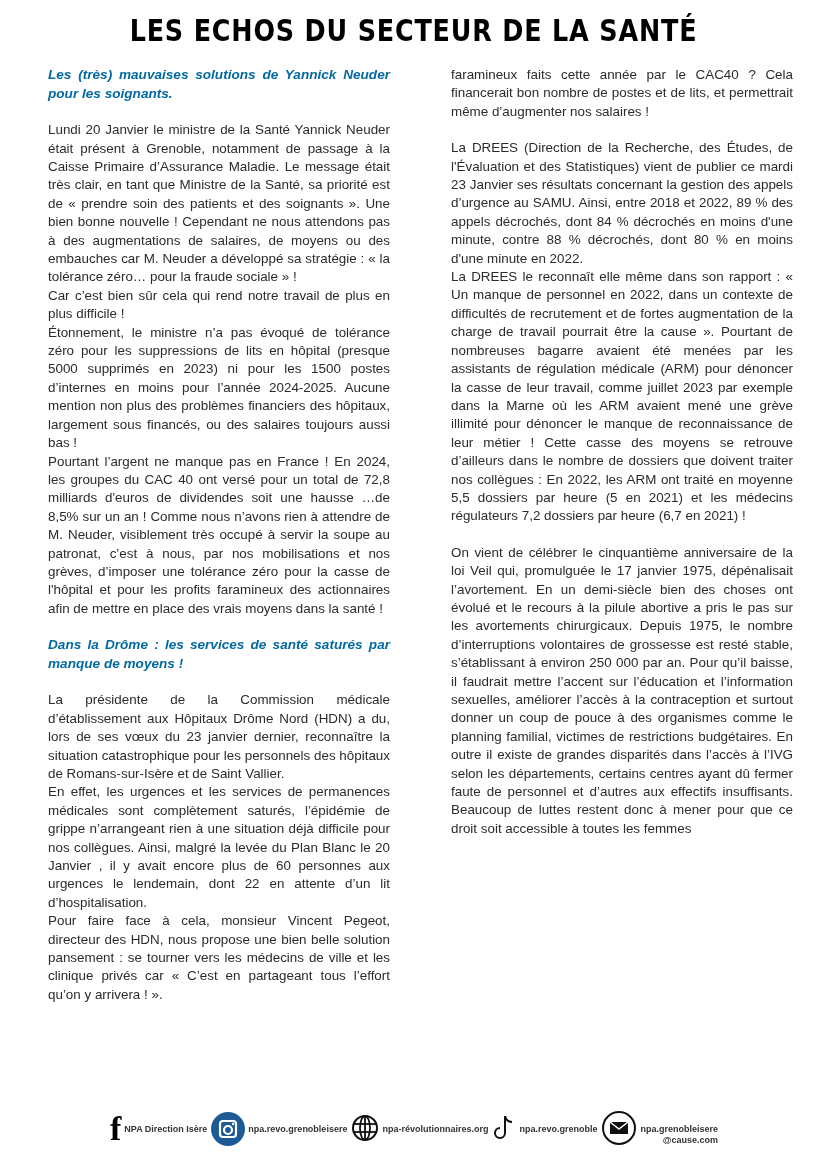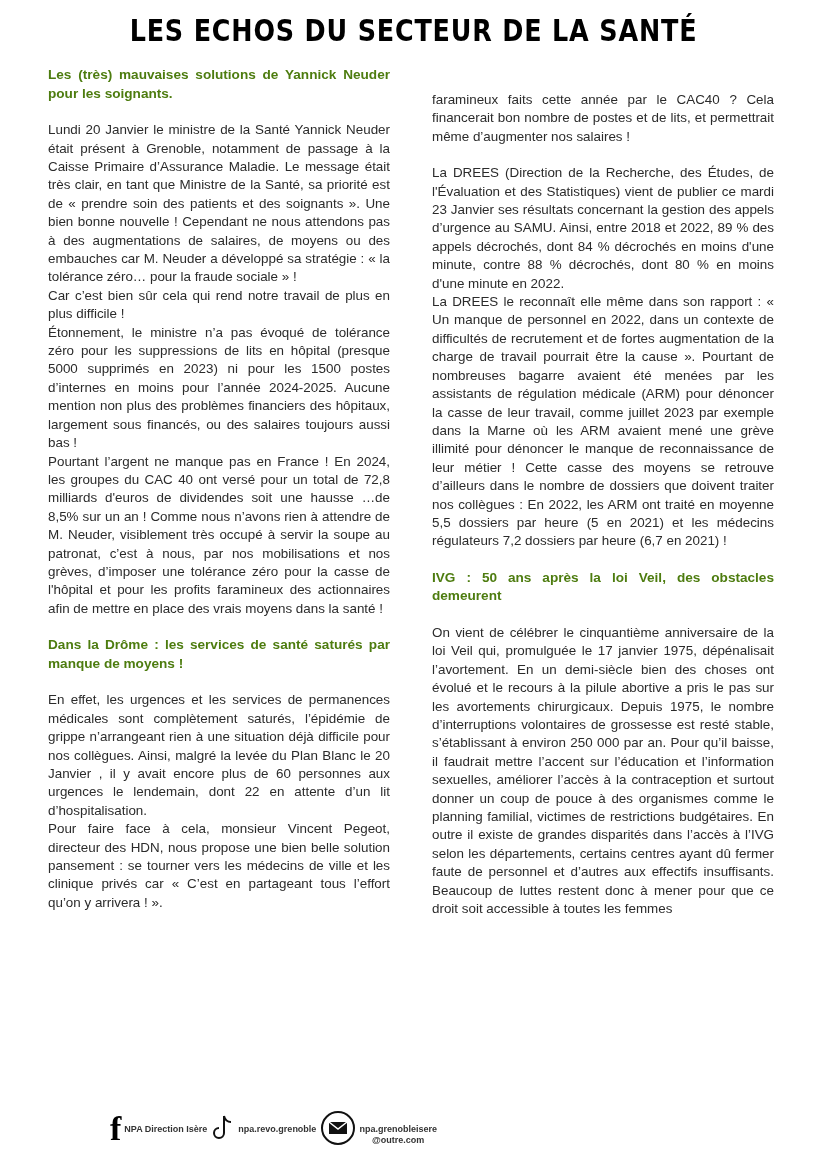--- a/index.html
+++ b/index.html
@@ -5,87 +5,109 @@
   html, body { margin: 0; padding: 0; background: #ffffff; }
   body { width: 827px; height: 1169px; position: relative; overflow: hidden; color: #222; }
   .title {
     position: absolute; left: 0; top: 12px; width: 827px; text-align: center;
     font-family: "DejaVu Sans", sans-serif; font-weight: bold; font-size: 31px;
     letter-spacing: 1px; color: #000; transform: scaleX(0.82); transform-origin: center;
   }
   .col { position: absolute; top: 66px; width: 342px;
     font-family: "Liberation Sans", sans-serif; font-size: 13.4px; line-height: 18.4px; color: #2b2b2b; }
   .col.left { left: 48px; }
-  .col.right { left: 432px; margin-top: 25px; }
-  .col h2 { font-size: 13.6px; line-height: 18.6px; font-weight: bold; color: #4d7c0f; margin: 0 0 18px 0; text-align: justify; }
+  .col.right { left: 451px; }
+  .col h2 { font-size: 13.6px; line-height: 18.6px; font-weight: bold; color: #0369a1; margin: 0 0 18px 0; text-align: justify; font-style: italic; }
   .col p { margin: 0; text-align: justify; }
   .gap { height: 18px; }
   .footer { position: absolute; top: 1104px; left: 110px; height: 50px; display: flex; align-items: center;
     font-family: "Liberation Sans", sans-serif; font-weight: bold; font-size: 9px; color: #333; }
   .fitem { display: flex; align-items: center; margin-right: 4px; }
   .fitem span.lbl { margin-left: 3px; }
   .fb { font-family: "Liberation Serif", serif; font-weight: bold; font-size: 34px; color: #000; line-height: 34px; }
   .ig { width: 34px; height: 34px; border-radius: 50%; background: #1d5a96; display: flex; align-items: center; justify-content: center; }
-  .mail-lbl { text-align: center; line-height: 11px; margin-top: 12px; }
+  .mail-lbl { text-align: right; line-height: 11px; margin-top: 12px; }
 </style>
 </head>
 <body>
 
 <div class="title">LES ECHOS DU SECTEUR DE LA SANTÉ</div>
 
 <div class="col left">
   <div>
     <h2>Les (très) mauvaises solutions de Yannick Neuder pour les soignants.</h2>
     <p>Lundi 20 Janvier le ministre de la Santé Yannick Neuder était présent à Grenoble, notamment de passage à la Caisse Primaire d’Assurance Maladie. Le message était très clair, en tant que Ministre de la Santé, sa priorité est de « prendre soin des patients et des soignants ». Une bien bonne nouvelle ! Cependant ne nous attendons pas à des augmentations de salaires, de moyens ou des embauches car M. Neuder a développé sa stratégie : « la tolérance zéro… pour la fraude sociale » !</p>
     <p>Car c’est bien sûr cela qui rend notre travail de plus en plus difficile !</p>
     <p>Étonnement, le ministre n’a pas évoqué de tolérance zéro pour les suppressions de lits en hôpital (presque 5000 supprimés en 2023) ni pour les 1500 postes d’internes en moins pour l’année 2024-2025. Aucune mention non plus des problèmes financiers des hôpitaux, largement sous financés, ou des salaires toujours aussi bas !</p>
     <p>Pourtant l’argent ne manque pas en France ! En 2024, les groupes du CAC 40 ont versé pour un total de 72,8 milliards d'euros de dividendes soit une hausse …de 8,5% sur un an ! Comme nous n’avons rien à attendre de M. Neuder, visiblement très occupé à servir la soupe au patronat, c’est à nous, par nos mobilisations et nos grèves, d’imposer une tolérance zéro pour la casse de l'hôpital et pour les profits faramineux des actionnaires afin de mettre en place des vrais moyens dans la santé !</p>
   </div>
   <div class="gap"></div>
   <div>
     <h2>Dans la Drôme : les services de santé saturés par manque de moyens !</h2>
+    <p>La présidente de la Commission médicale d’établissement aux Hôpitaux Drôme Nord (HDN) a du, lors de ses vœux du 23 janvier dernier, reconnaître la situation catastrophique pour les personnels des hôpitaux de Romans-sur-Isère et de Saint Vallier.</p>
     <p>En effet, les urgences et les services de permanences médicales sont complètement saturés, l’épidémie de grippe n’arrangeant rien à une situation déjà difficile pour nos collègues. Ainsi, malgré la levée du Plan Blanc le 20 Janvier , il y avait encore plus de 60 personnes aux urgences le lendemain, dont 22 en attente d’un lit d’hospitalisation.</p>
     <p>Pour faire face à cela, monsieur Vincent Pegeot, directeur des HDN, nous propose une bien belle solution pansement : se tourner vers les médecins de ville et les clinique privés car « C’est en partageant tous l’effort qu’on y arrivera ! ».</p>
   </div>
 </div>
 
 <div class="col right">
   <p>faramineux faits cette année par le CAC40 ? Cela financerait bon nombre de postes et de lits, et permettrait même d’augmenter nos salaires !</p>
   <div class="gap"></div>
   <div>
     <p>La DREES (Direction de la Recherche, des Études, de l'Évaluation et des Statistiques) vient de publier ce mardi 23 Janvier ses résultats concernant la gestion des appels d’urgence au SAMU. Ainsi, entre 2018 et 2022, 89 % des appels décrochés, dont 84 % décrochés en moins d'une minute, contre 88 % décrochés, dont 80 % en moins d'une minute en 2022.</p>
     <p>La DREES le reconnaît elle même dans son rapport : « Un manque de personnel en 2022, dans un contexte de difficultés de recrutement et de fortes augmentation de la charge de travail pourrait être la cause ». Pourtant de nombreuses bagarre avaient été menées par les assistants de régulation médicale (ARM) pour dénoncer la casse de leur travail, comme juillet 2023 par exemple dans la Marne où les ARM avaient mené une grève illimité pour dénoncer le manque de reconnaissance de leur métier ! Cette casse des moyens se retrouve d’ailleurs dans le nombre de dossiers que doivent traiter nos collègues : En 2022, les ARM ont traité en moyenne 5,5 dossiers par heure (5 en 2021) et les médecins régulateurs 7,2 dossiers par heure (6,7 en 2021) !</p>
   </div>
   <div class="gap"></div>
   <div>
-    <h2>IVG : 50 ans après la loi Veil, des obstacles demeurent</h2>
     <p>On vient de célébrer le cinquantième anniversaire de la loi Veil qui, promulguée le 17 janvier 1975, dépénalisait l’avortement. En un demi-siècle bien des choses ont évolué et le recours à la pilule abortive a pris le pas sur les avortements chirurgicaux. Depuis 1975, le nombre d’interruptions volontaires de grossesse est resté stable, s’établissant à environ 250 000 par an. Pour qu’il baisse, il faudrait mettre l’accent sur l’éducation et l’information sexuelles, améliorer l’accès à la contraception et surtout donner un coup de pouce à des organismes comme le planning familial, victimes de restrictions budgétaires. En outre il existe de grandes disparités dans l’accès à l’IVG selon les départements, certains centres ayant dû fermer faute de personnel et d’autres aux effectifs insuffisants. Beaucoup de luttes restent donc à mener pour que ce droit soit accessible à toutes les femmes</p>
   </div>
 </div>
 
 <div class="footer">
   <div class="fitem">
     <span class="fb">f</span>
     <span class="lbl">NPA Direction Isère</span>
+  </div>
+  <div class="fitem">
+    <span class="ig">
+      <svg width="20" height="20" viewBox="0 0 20 20">
+          <rect x="2" y="2" width="16" height="16" rx="3" fill="none" stroke="#fff" stroke-width="2.2"></rect>
+          <circle cx="10" cy="11" r="4" fill="none" stroke="#fff" stroke-width="2.2"></circle>
+          <circle cx="15" cy="5" r="1.2" fill="#fff"></circle>
+        </svg>
+    </span>
+    <span class="lbl">npa.revo.grenobleisere</span>
+  </div>
+  <div class="fitem">
+    <span>
+      <svg width="28" height="28" viewBox="0 0 28 28">
+          <circle cx="14" cy="14" r="12" fill="none" stroke="#111" stroke-width="2"></circle>
+          <ellipse cx="14" cy="14" rx="5" ry="12" fill="none" stroke="#111" stroke-width="1.8"></ellipse>
+          <line x1="2" y1="10" x2="26" y2="10" stroke="#111" stroke-width="1.8"></line>
+          <line x1="2" y1="18" x2="26" y2="18" stroke="#111" stroke-width="1.8"></line>
+          <line x1="14" y1="2" x2="14" y2="26" stroke="#111" stroke-width="1.8"></line>
+        </svg>
+    </span>
+    <span class="lbl">npa-révolutionnaires.org</span>
   </div>
   <div class="fitem">
     <span>
       <svg width="24" height="30" viewBox="0 0 24 30">
           <path d="M13 3 V20 a5 5 0 1 1 -5 -5" fill="none" stroke="#111" stroke-width="2"></path>
           <path d="M13 3 c1 4 4 6 7 6" fill="none" stroke="#111" stroke-width="2"></path>
         </svg>
     </span>
     <span class="lbl">npa.revo.grenoble</span>
   </div>
   <div class="fitem">
     <span>
       <svg width="36" height="36" viewBox="0 0 36 36">
           <circle cx="18" cy="18" r="16" fill="none" stroke="#111" stroke-width="2"></circle>
           <rect x="9" y="12" width="18" height="12" fill="#111"></rect>
           <polyline points="9,12 18,19 27,12" fill="none" stroke="#fff" stroke-width="1.5"></polyline>
         </svg>
     </span>
     <span class="lbl mail-lbl">
       <span>npa.grenobleisere</span><br>
-      <span>@outre.com</span>
+      <span>@cause.com</span>
     </span>
   </div>
 </div>
 
 </body></html>

